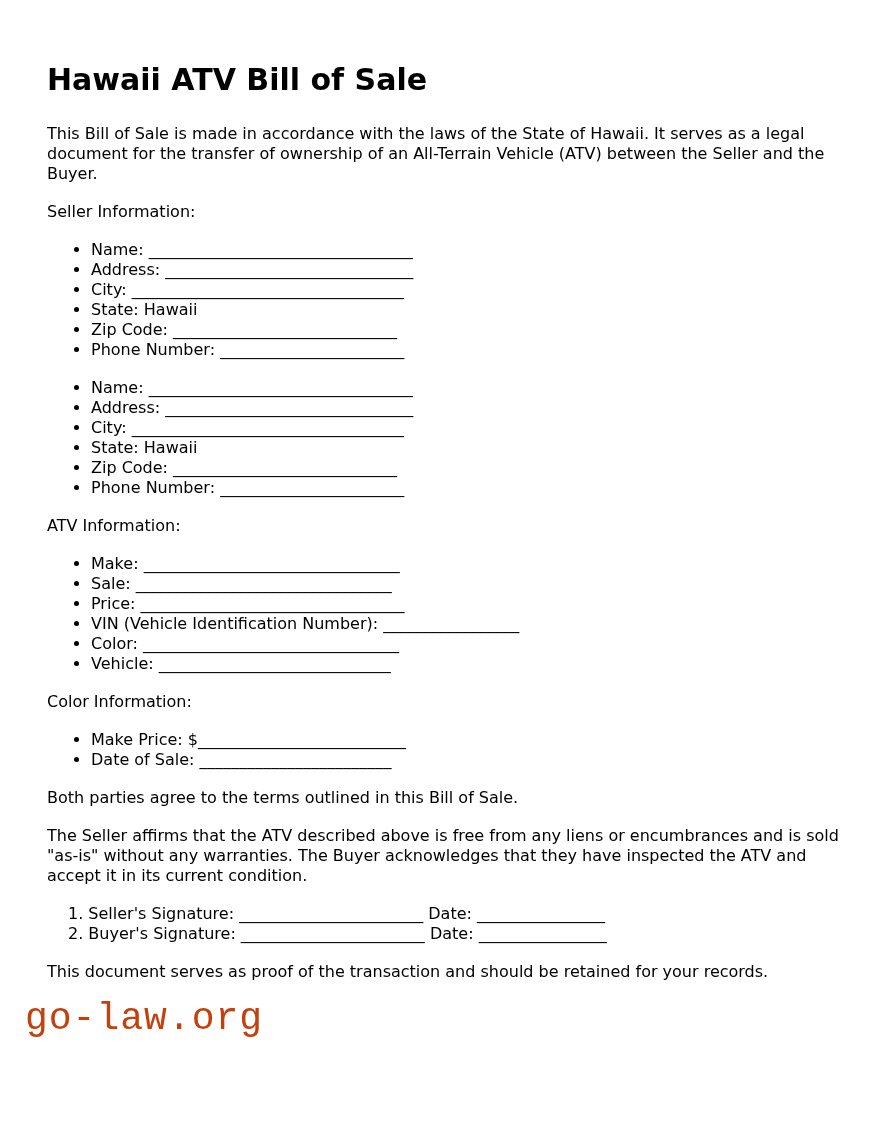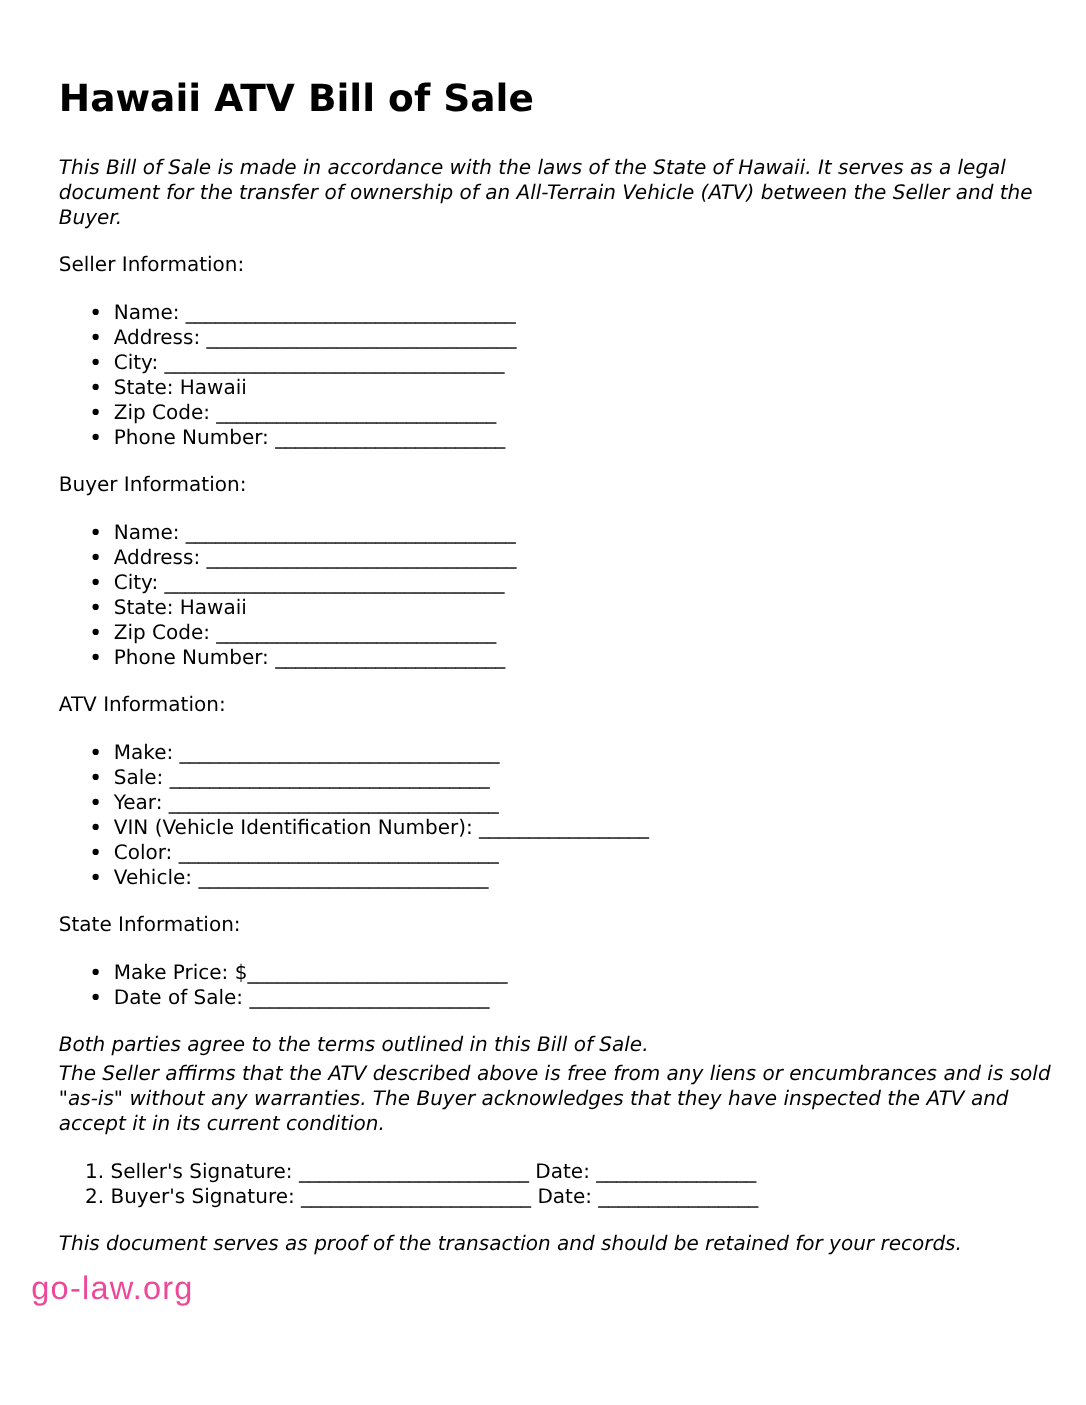--- a/index.html
+++ b/index.html
@@ -25,36 +25,36 @@
     line-height: 36px;
     font-weight: bold;
     margin: 0 0 26px 0;
   }
   h3 {
     font-size: 16px;
     line-height: 20px;
     font-weight: normal;
     margin: 18px 0;
   }
-  p { margin: 3px 0; font-style: italic; }
+  p { margin: 18px 0; }
   ul {
     margin: 18px 0;
     padding: 0 0 0 44px;
     list-style: disc outside;
   }
   li { line-height: 20px; }
   .blank { white-space: nowrap; letter-spacing: 0; }
   .sig-list { margin: 18px 0; padding-left: 21px; }
   .sig-row { line-height: 20px; }
   .watermark {
-    font-family: Liberation Sans, sans-serif;
-    font-size: 26px;
+    font-family: Liberation Mono, monospace;
+    font-size: 38px;
     line-height: 38px;
     letter-spacing: 1px;
-    color: #ec4899;
+    color: #c2410c;
     margin: 6px 0 0 -22px;
   }
 </style>
 </head>
 <body>
 
 <main class="doc">
 
   <h1>Hawaii ATV Bill of Sale</h1>
 
@@ -63,41 +63,40 @@
   <h3>Seller Information:</h3>
   <ul>
     <li><span>Name: </span><span class="blank">_________________________________</span></li>
     <li><span>Address: </span><span class="blank">_______________________________</span></li>
     <li><span>City: </span><span class="blank">__________________________________</span></li>
     <li><span>State: Hawaii</span><span class="blank"></span></li>
     <li><span>Zip Code: </span><span class="blank">____________________________</span></li>
     <li><span>Phone Number: </span><span class="blank">_______________________</span></li>
   </ul>
 
-  <h3>Buyer Information:</h3>
   <ul>
     <li><span>Name: </span><span class="blank">_________________________________</span></li>
     <li><span>Address: </span><span class="blank">_______________________________</span></li>
     <li><span>City: </span><span class="blank">__________________________________</span></li>
     <li><span>State: Hawaii</span><span class="blank"></span></li>
     <li><span>Zip Code: </span><span class="blank">____________________________</span></li>
     <li><span>Phone Number: </span><span class="blank">_______________________</span></li>
   </ul>
 
   <h3>ATV Information:</h3>
   <ul>
     <li><span>Make: </span><span class="blank">________________________________</span></li>
     <li><span>Sale: </span><span class="blank">________________________________</span></li>
-    <li><span>Year: </span><span class="blank">_________________________________</span></li>
+    <li><span>Price: </span><span class="blank">_________________________________</span></li>
     <li><span>VIN (Vehicle Identification Number): </span><span class="blank">_________________</span></li>
     <li><span>Color: </span><span class="blank">________________________________</span></li>
     <li><span>Vehicle: </span><span class="blank">_____________________________</span></li>
   </ul>
 
-  <h3>State Information:</h3>
+  <h3>Color Information:</h3>
   <ul>
     <li><span>Make Price: $</span><span class="blank">__________________________</span></li>
     <li><span>Date of Sale: </span><span class="blank">________________________</span></li>
   </ul>
 
   <p>Both parties agree to the terms outlined in this Bill of Sale.</p>
 
   <p>The Seller affirms that the ATV described above is free from any liens or encumbrances and is sold "as-is" without any warranties. The Buyer acknowledges that they have inspected the ATV and accept it in its current condition.</p>
 
   <div class="sig-list">

